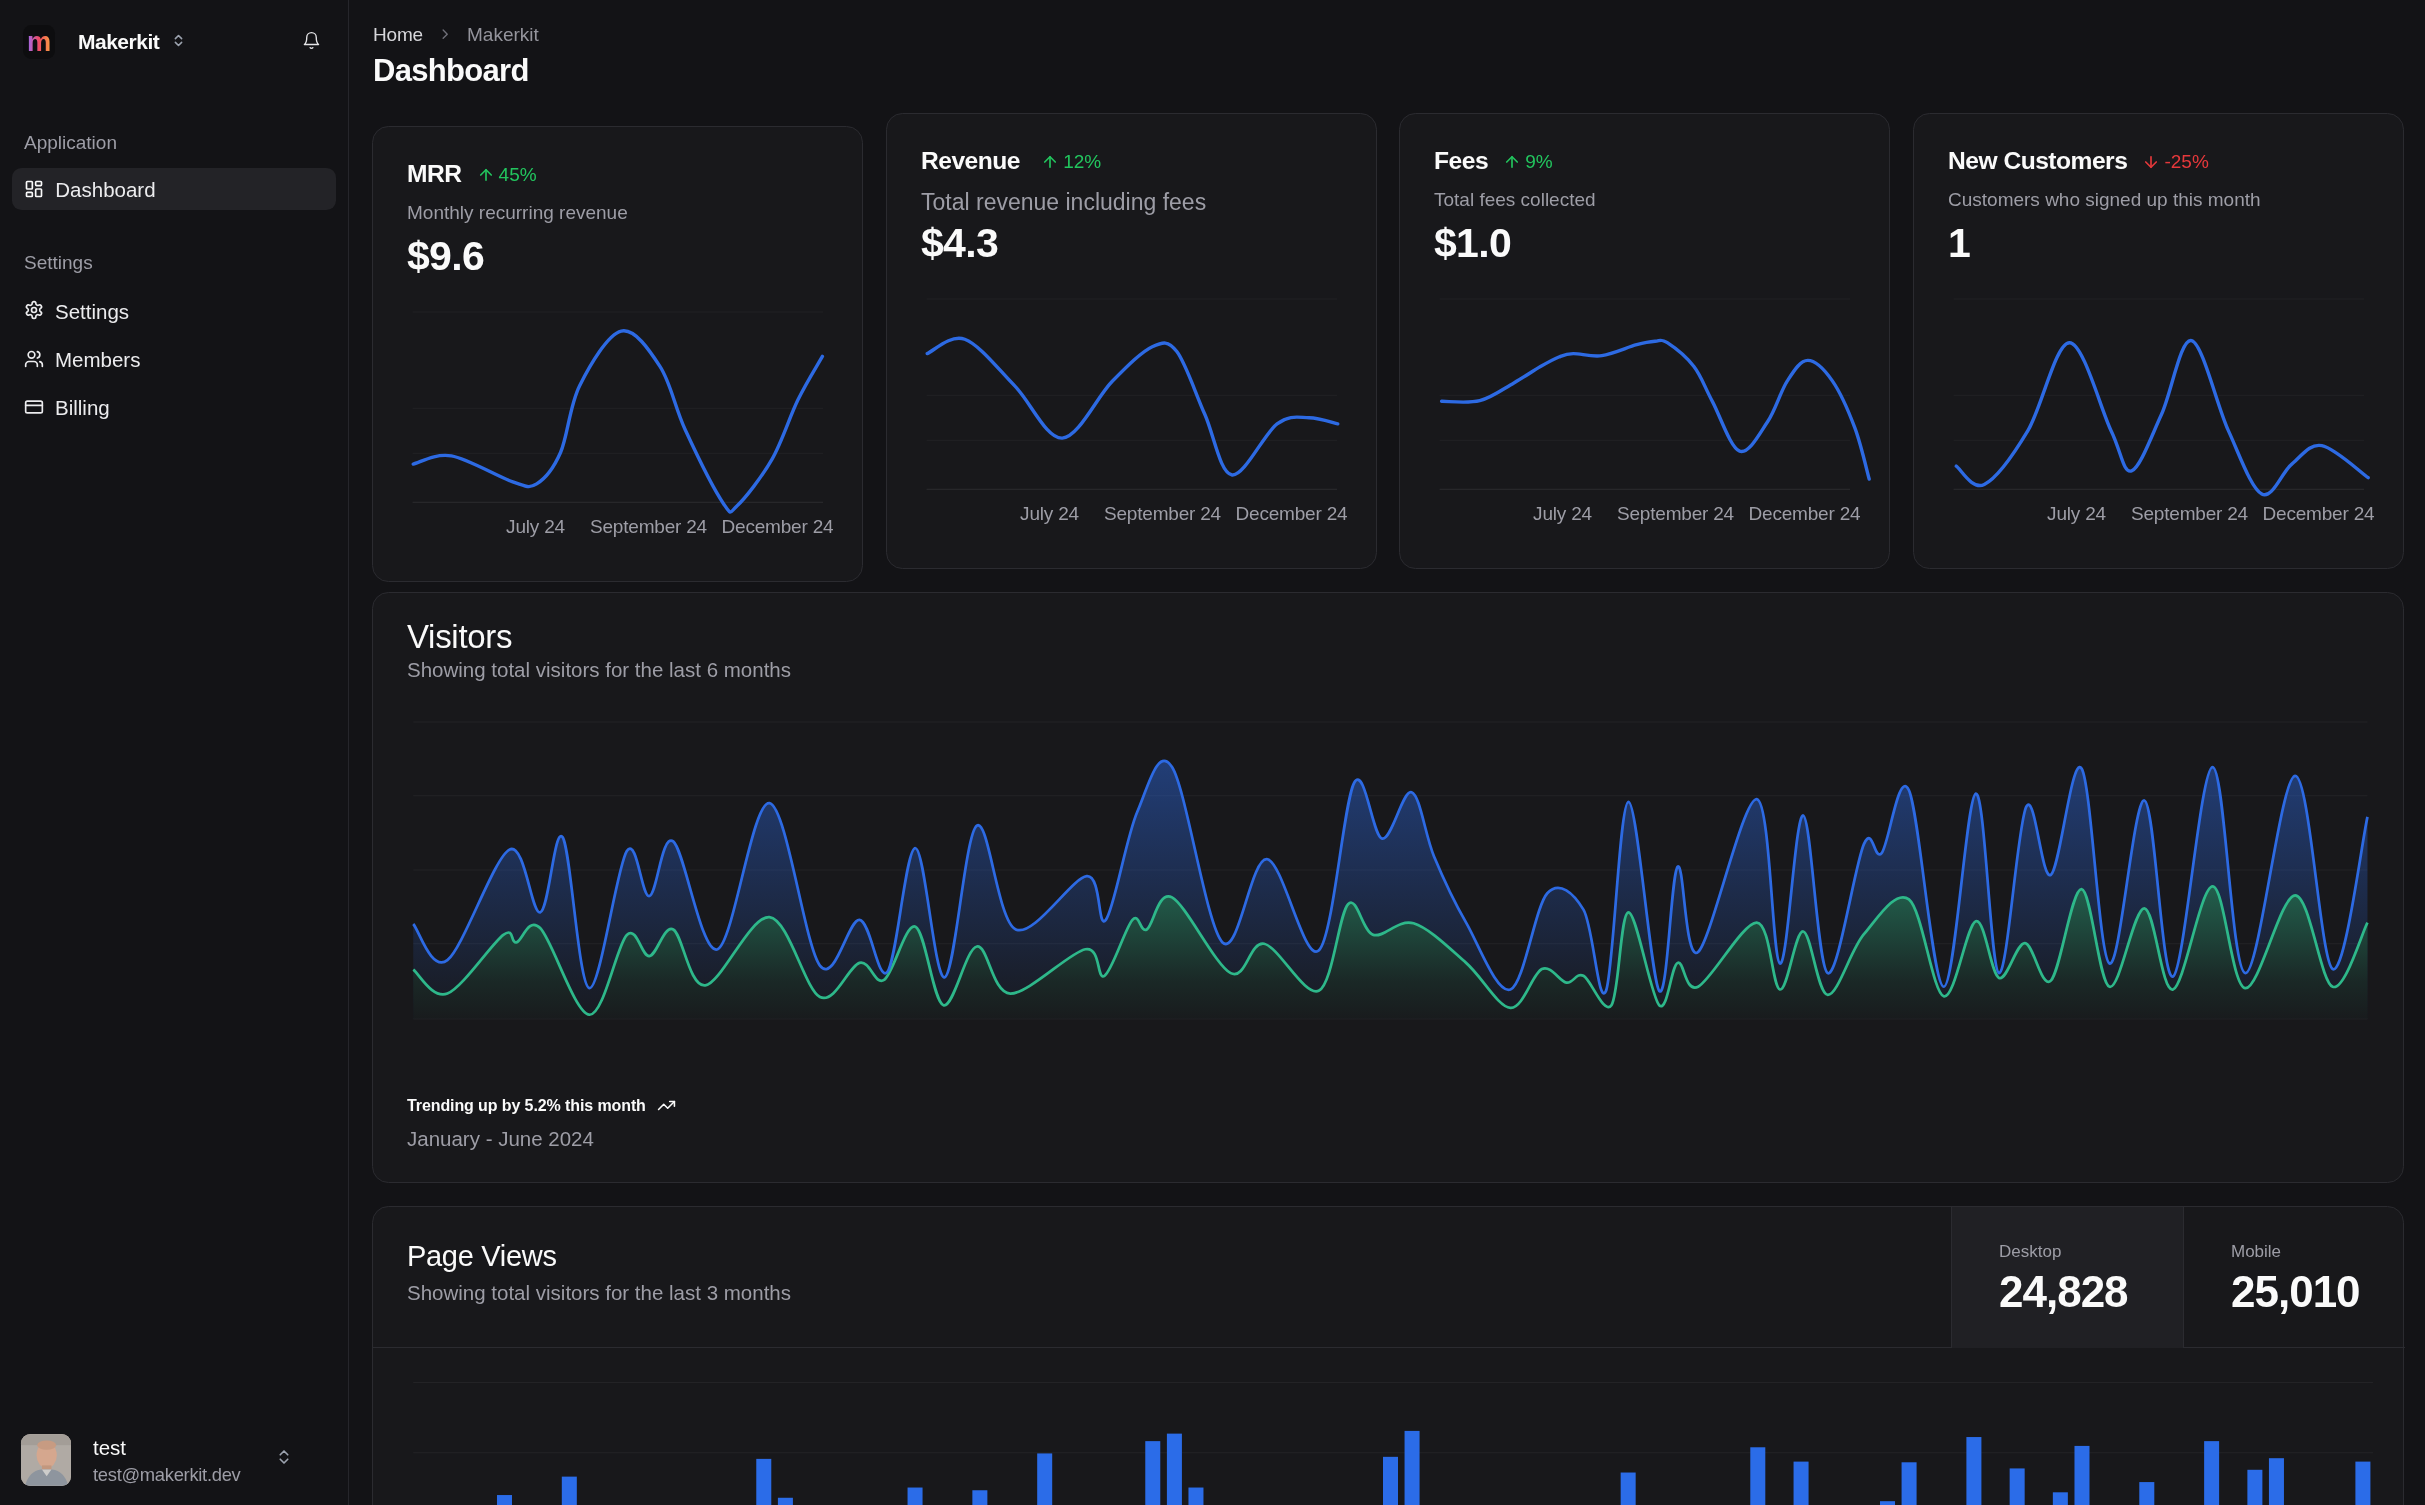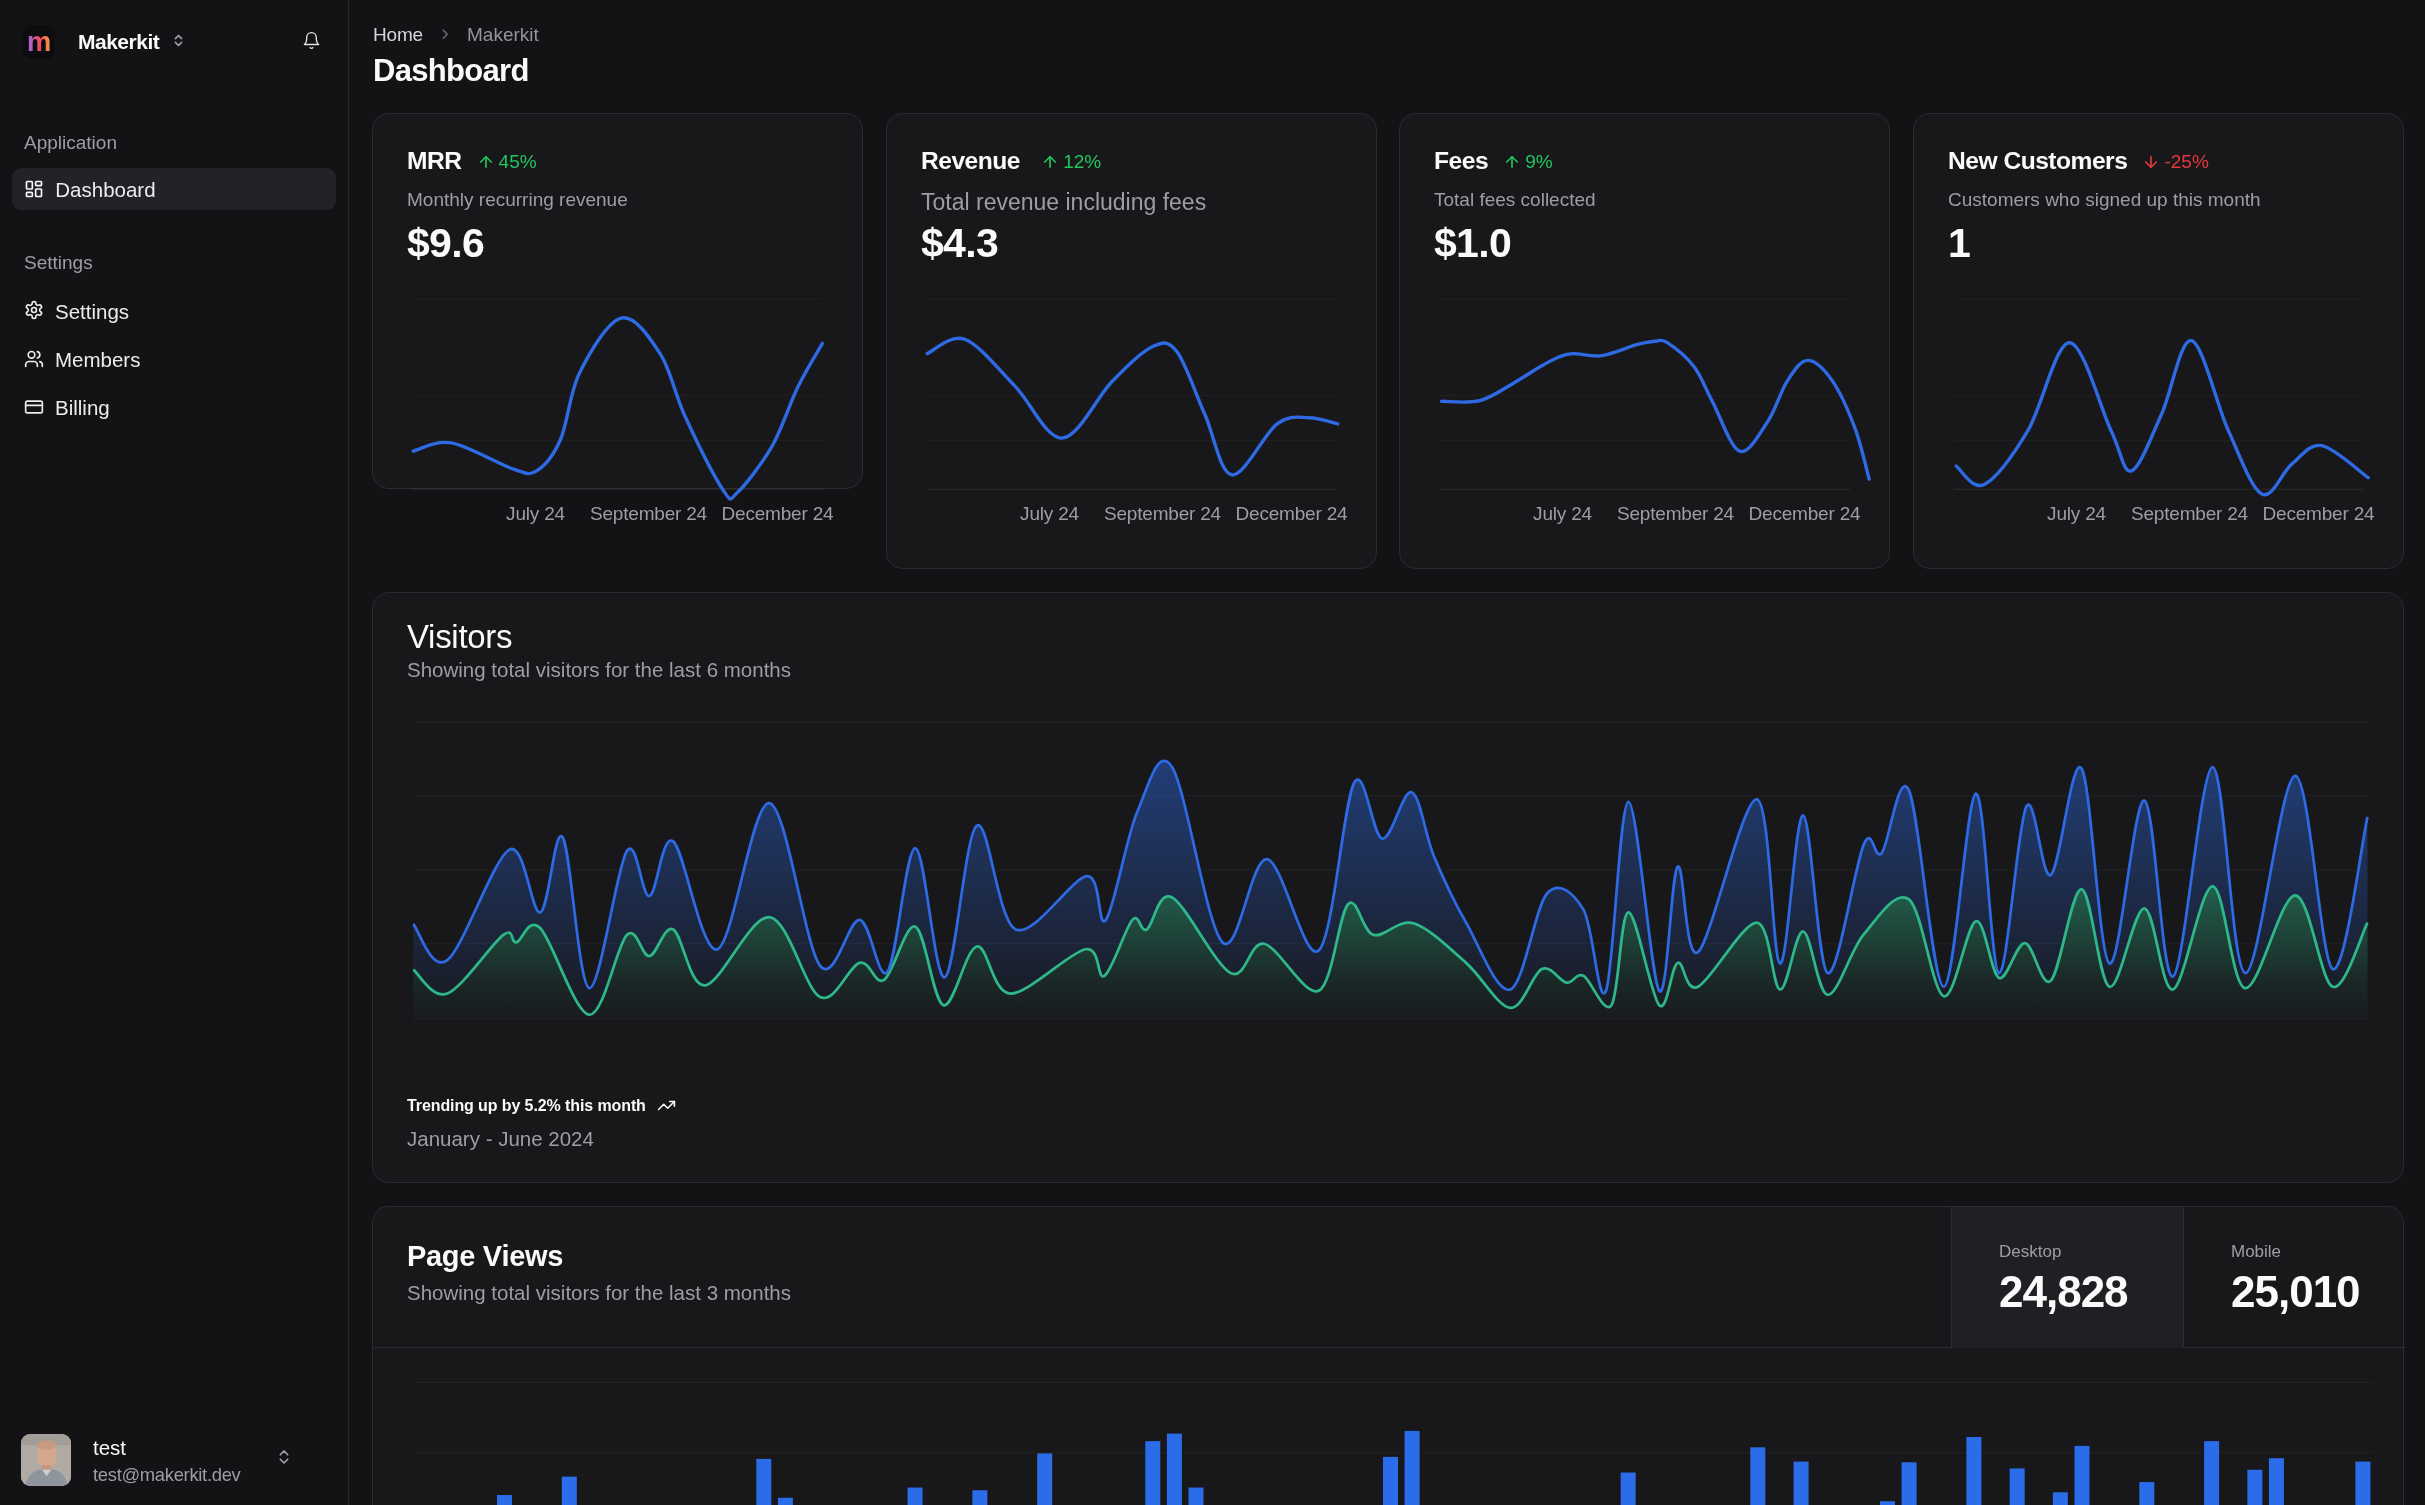--- a/index.html
+++ b/index.html
@@ -83,21 +83,21 @@
       </svg></div>
 </div>
 
 <div style="position:absolute;left:373px;top:24px;font-size:19px;letter-spacing:-0.2px;color:#d6d6da">Home</div>
 <div style="position:absolute;left:437px;top:26px"><svg width="16.4" height="16.4" viewBox="0 0 24 24" fill="none" stroke="#6f6f78" stroke-width="2" stroke-linecap="round" stroke-linejoin="round">
       <path d="m9 18 6-6-6-6"></path>
     </svg></div>
 <div style="position:absolute;left:467px;top:24px;font-size:19px;color:#94949c">Makerkit</div>
 <div style="position:absolute;left:373px;top:53px;font-size:31px;font-weight:700;letter-spacing:-0.7px">Dashboard</div>
 
-<div class="card" style="left:372px;top:113px;width:491px;height:376px">
+<div class="card" style="left:372px;top:126px;width:491px;height:456px">
   <svg width="491" height="456" viewBox="0 0 720 668" style="position:absolute;left:0;top:0">
       <line x1="58" y1="271" x2="660" y2="271" stroke="rgba(255,255,255,0.045)" stroke-width="1.6"></line>
       <line x1="58" y1="412" x2="660" y2="412" stroke="rgba(255,255,255,0.045)" stroke-width="1.6"></line>
       <line x1="58" y1="478" x2="660" y2="478" stroke="rgba(255,255,255,0.045)" stroke-width="1.6"></line>
       <line x1="58" y1="550" x2="660" y2="550" stroke="rgba(255,255,255,0.09)" stroke-width="1.6"></line>
       <path d="M59.0,494.0C68.3,492.0 90.7,477.7 115.0,482.0C139.3,486.3 184.2,513.2 205.0,520.0C225.8,526.8 228.3,530.2 240.0,523.0C251.7,515.8 264.5,501.0 275.0,477.0C285.5,453.0 288.2,408.7 303.0,379.0C317.8,349.3 344.3,303.7 364.0,299.0C383.7,294.3 405.3,326.8 421.0,351.0C436.7,375.2 442.5,410.5 458.0,444.0C473.5,477.5 501.3,533.5 514.0,552.0C526.7,570.5 522.2,565.8 534.0,555.0C545.8,544.2 570.2,512.8 585.0,487.0C599.8,461.2 610.7,425.2 623.0,400.0C635.3,374.8 653.0,346.7 659.0,336.0" fill="none" stroke="#2d6ae3" stroke-width="5" stroke-linecap="round"></path>
     </svg>
   <div style="position:absolute;left:34px;top:33px;display:flex;align-items:center;gap:15px">
     <span style="font-size:24.6px;font-weight:700;color:#fafafa;letter-spacing:-0.5px">MRR</span>
     <span style="display:flex;align-items:center;gap:4.1px;margin-top:1.4px">
@@ -314,21 +314,21 @@
       <rect x="2683.6" y="343.0" width="22" height="277.0" fill="#2b6ce8"></rect>
       <rect x="2715.3" y="474.0" width="22" height="146.0" fill="#2b6ce8"></rect>
       <rect x="2747.0" y="385.0" width="22" height="235.0" fill="#2b6ce8"></rect>
       <rect x="2778.6" y="368.0" width="22" height="252.0" fill="#2b6ce8"></rect>
       <rect x="2810.3" y="512.8" width="22" height="107.2" fill="#2b6ce8"></rect>
       <rect x="2842.0" y="464.0" width="22" height="156.0" fill="#2b6ce8"></rect>
       <rect x="2873.6" y="544.0" width="22" height="76.0" fill="#2b6ce8"></rect>
       <rect x="2905.3" y="373.0" width="22" height="247.0" fill="#2b6ce8"></rect>
     </svg>
   <div style="position:absolute;left:0;top:0;width:2032px;height:141px;border-bottom:1.1px solid #2b2b30"></div>
-  <div style="position:absolute;left:34px;top:33px;font-size:29px;font-weight:700;letter-spacing:-0.3px">Page Views</div>
+  <div style="position:absolute;left:34px;top:33px;font-size:29px;font-weight:400;letter-spacing:-0.3px">Page Views</div>
   <div style="position:absolute;left:34px;top:74px;font-size:20.5px;color:#9d9da6">Showing total visitors for the last 3 months</div>
   <div style="position:absolute;left:1578px;top:0;width:232px;height:141px;border-left:1.1px solid #2b2b30;background:#202024"></div>
   <div style="position:absolute;left:1810px;top:0;width:222px;height:141px;border-left:1.1px solid #2b2b30;border-top-right-radius:16.4px"></div>
   <div style="position:absolute;left:1626px;top:35px;font-size:17px;color:#9d9da6">Desktop</div>
   <div style="position:absolute;left:1626px;top:60px;font-size:44px;font-weight:700;letter-spacing:-1px">24,828</div>
   <div style="position:absolute;left:1858px;top:35px;font-size:17px;color:#9d9da6">Mobile</div>
   <div style="position:absolute;left:1858px;top:60px;font-size:44px;font-weight:700;letter-spacing:-1px">25,010</div>
 </div>
 
 

